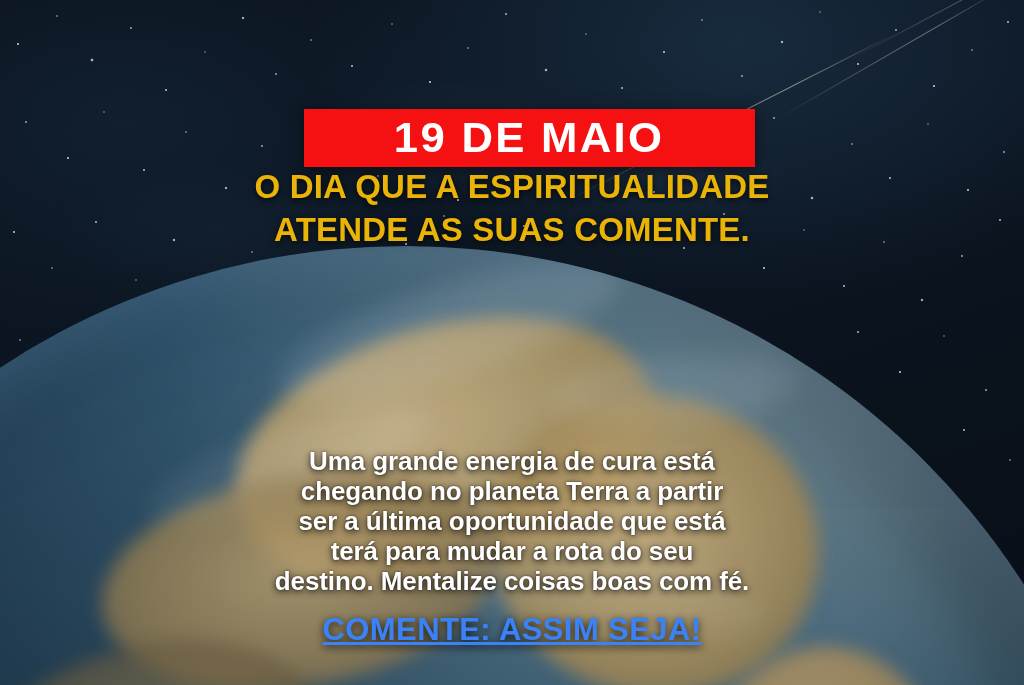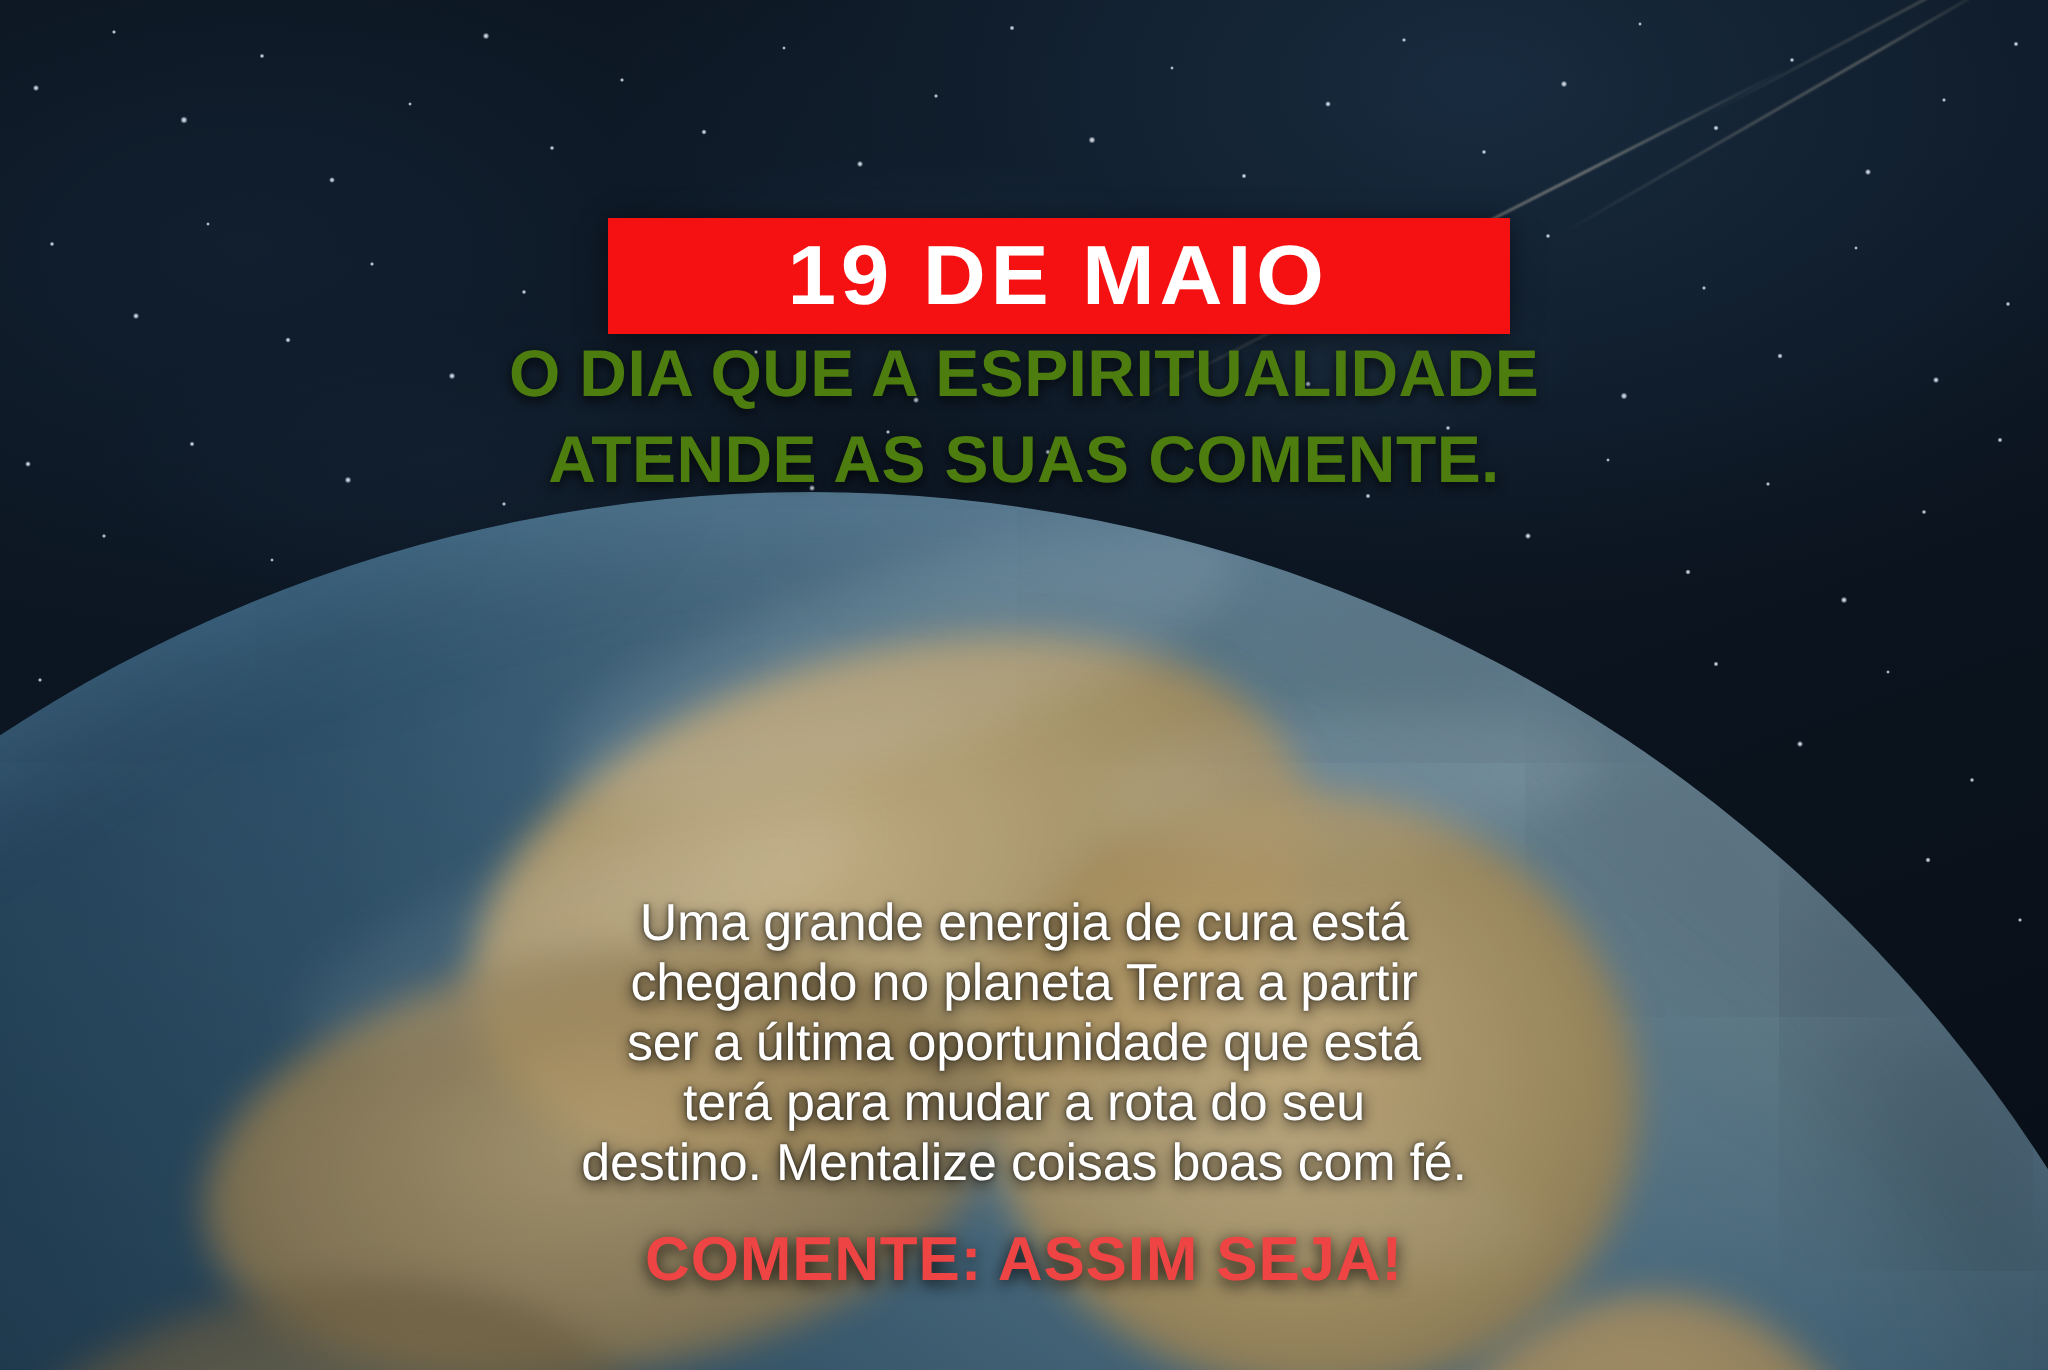--- a/index.html
+++ b/index.html
@@ -150,21 +150,21 @@
   .headline div { white-space: nowrap; }
 
   .body-copy {
     position: absolute;
     left: 52px;
     right: 52px;
     top: 446px;
     text-align: center;
     color: #ffffff;
     font-size: 26px;
-    font-weight: 400;
+    font-weight: 700;
     line-height: 1.155;
     letter-spacing: -0.1px;
     text-shadow: 0 2px 7px rgba(0,0,0,0.85), 0 0 2px rgba(0,0,0,0.6);
   }
   .body-copy div { white-space: nowrap; }
 
   .cta {
     position: absolute;
     left: 0;
     right: 0;
@@ -335,28 +335,28 @@
       <div class="cloud" style="left:760px; top:300px; width:340px; height:80px; transform:rotate(10deg); opacity:.22;"></div>
 
       <div class="earth-inner-rim"></div>
     </div>
   </div>
 
   <div class="date-banner" style="background:#F51111;margin-top:14px;">
     <span>19 DE MAIO</span>
   </div>
 
-  <div class="headline" style="color:#4d7c0f;">
+  <div class="headline" style="color:#eab308;">
     <div>O DIA QUE A ESPIRITUALIDADE</div>
     <div>ATENDE AS SUAS COMENTE.</div>
   </div>
 
   <div class="body-copy">
     <div>Uma grande energia de cura está</div>
     <div>chegando no planeta Terra a partir</div>
     <div>ser a última oportunidade que está</div>
     <div>terá para mudar a rota do seu</div>
     <div>destino. Mentalize coisas boas com fé.</div>
   </div>
 
-  <div class="cta" style="color:#ef4444;">COMENTE: ASSIM SEJA!</div>
+  <div class="cta" style="color:#3b82f6;text-decoration:underline;">COMENTE: ASSIM SEJA!</div>
 
 </div>
 
 </body></html>

